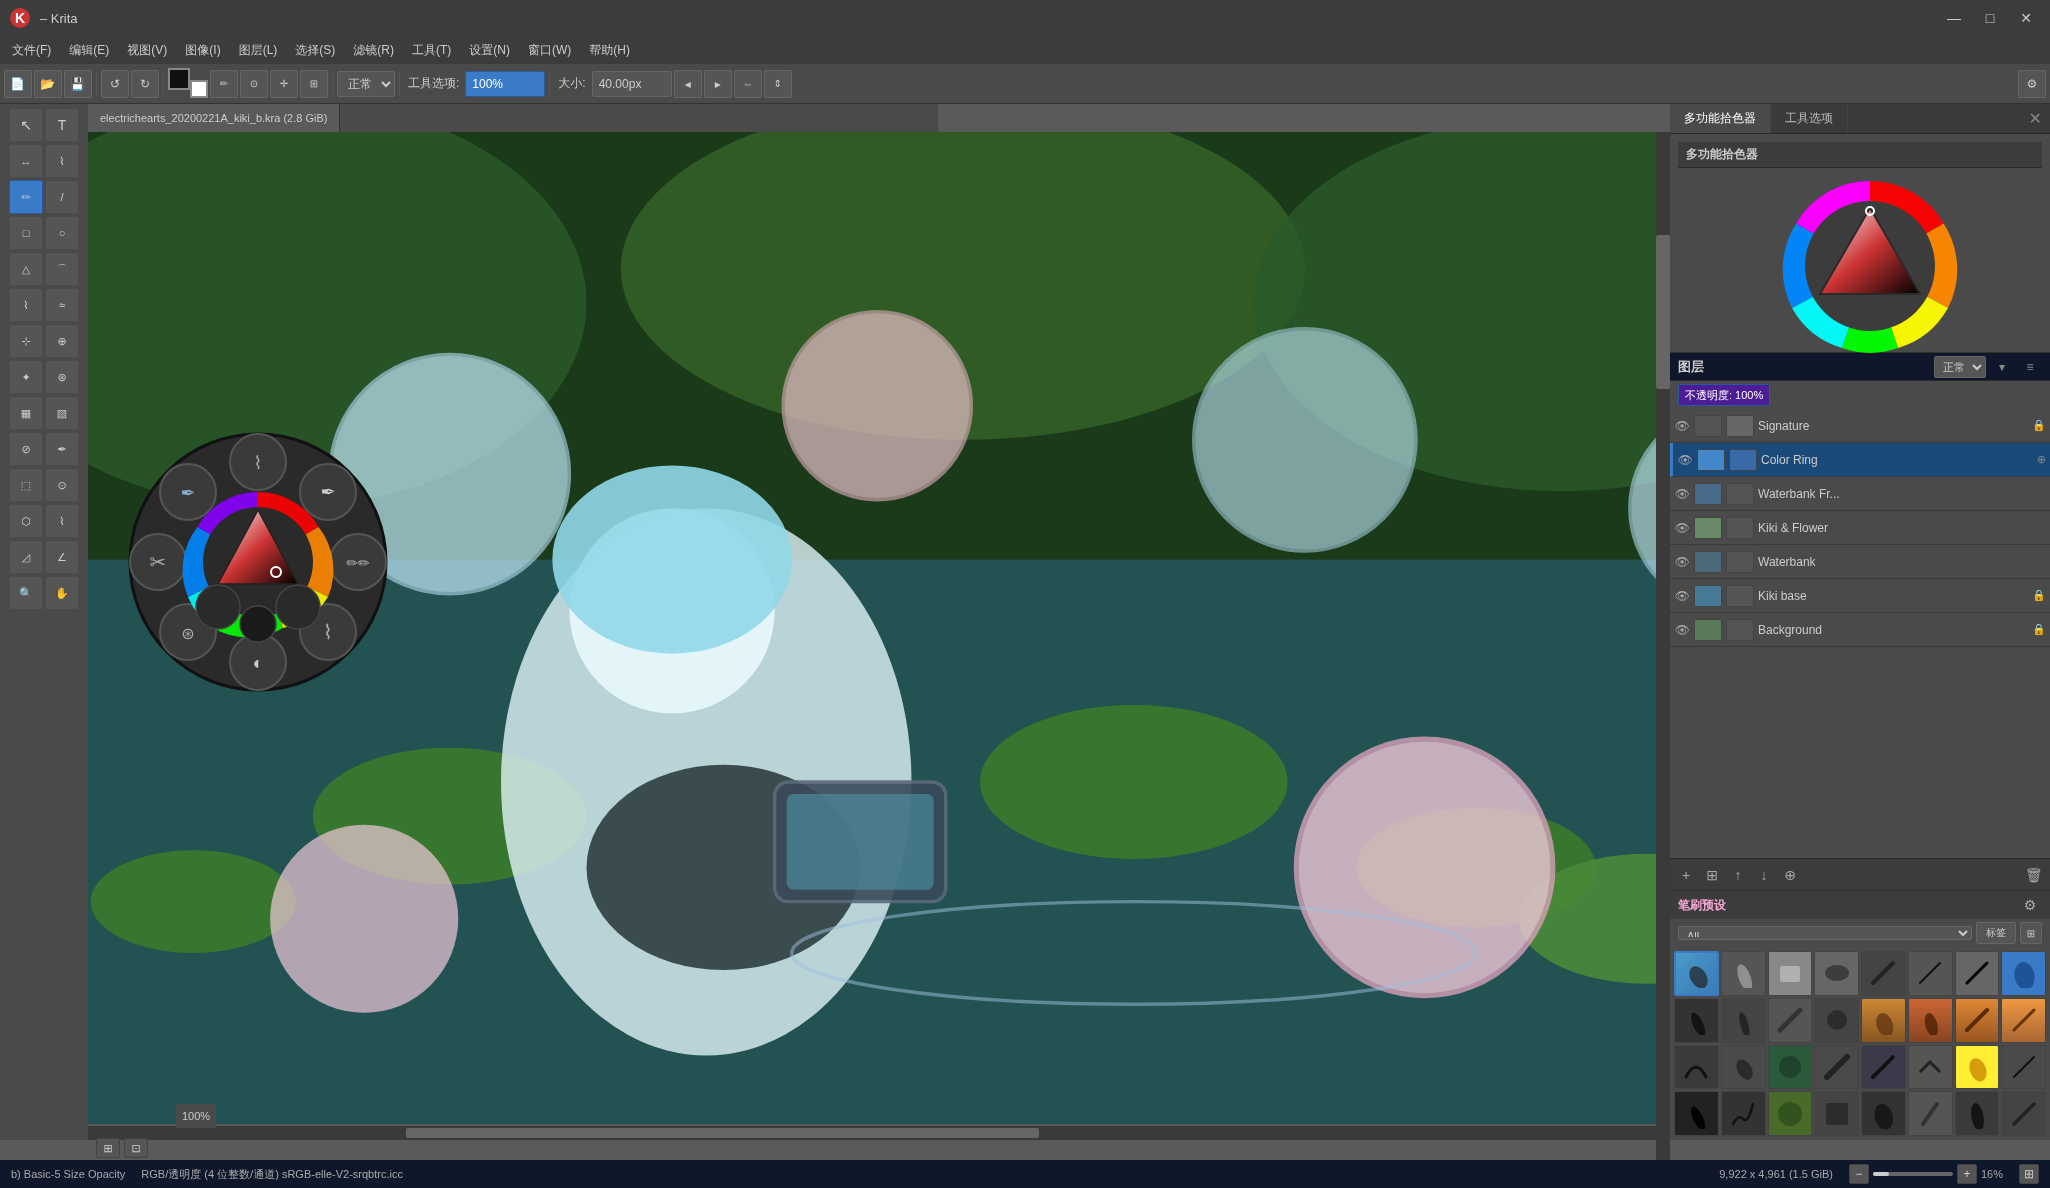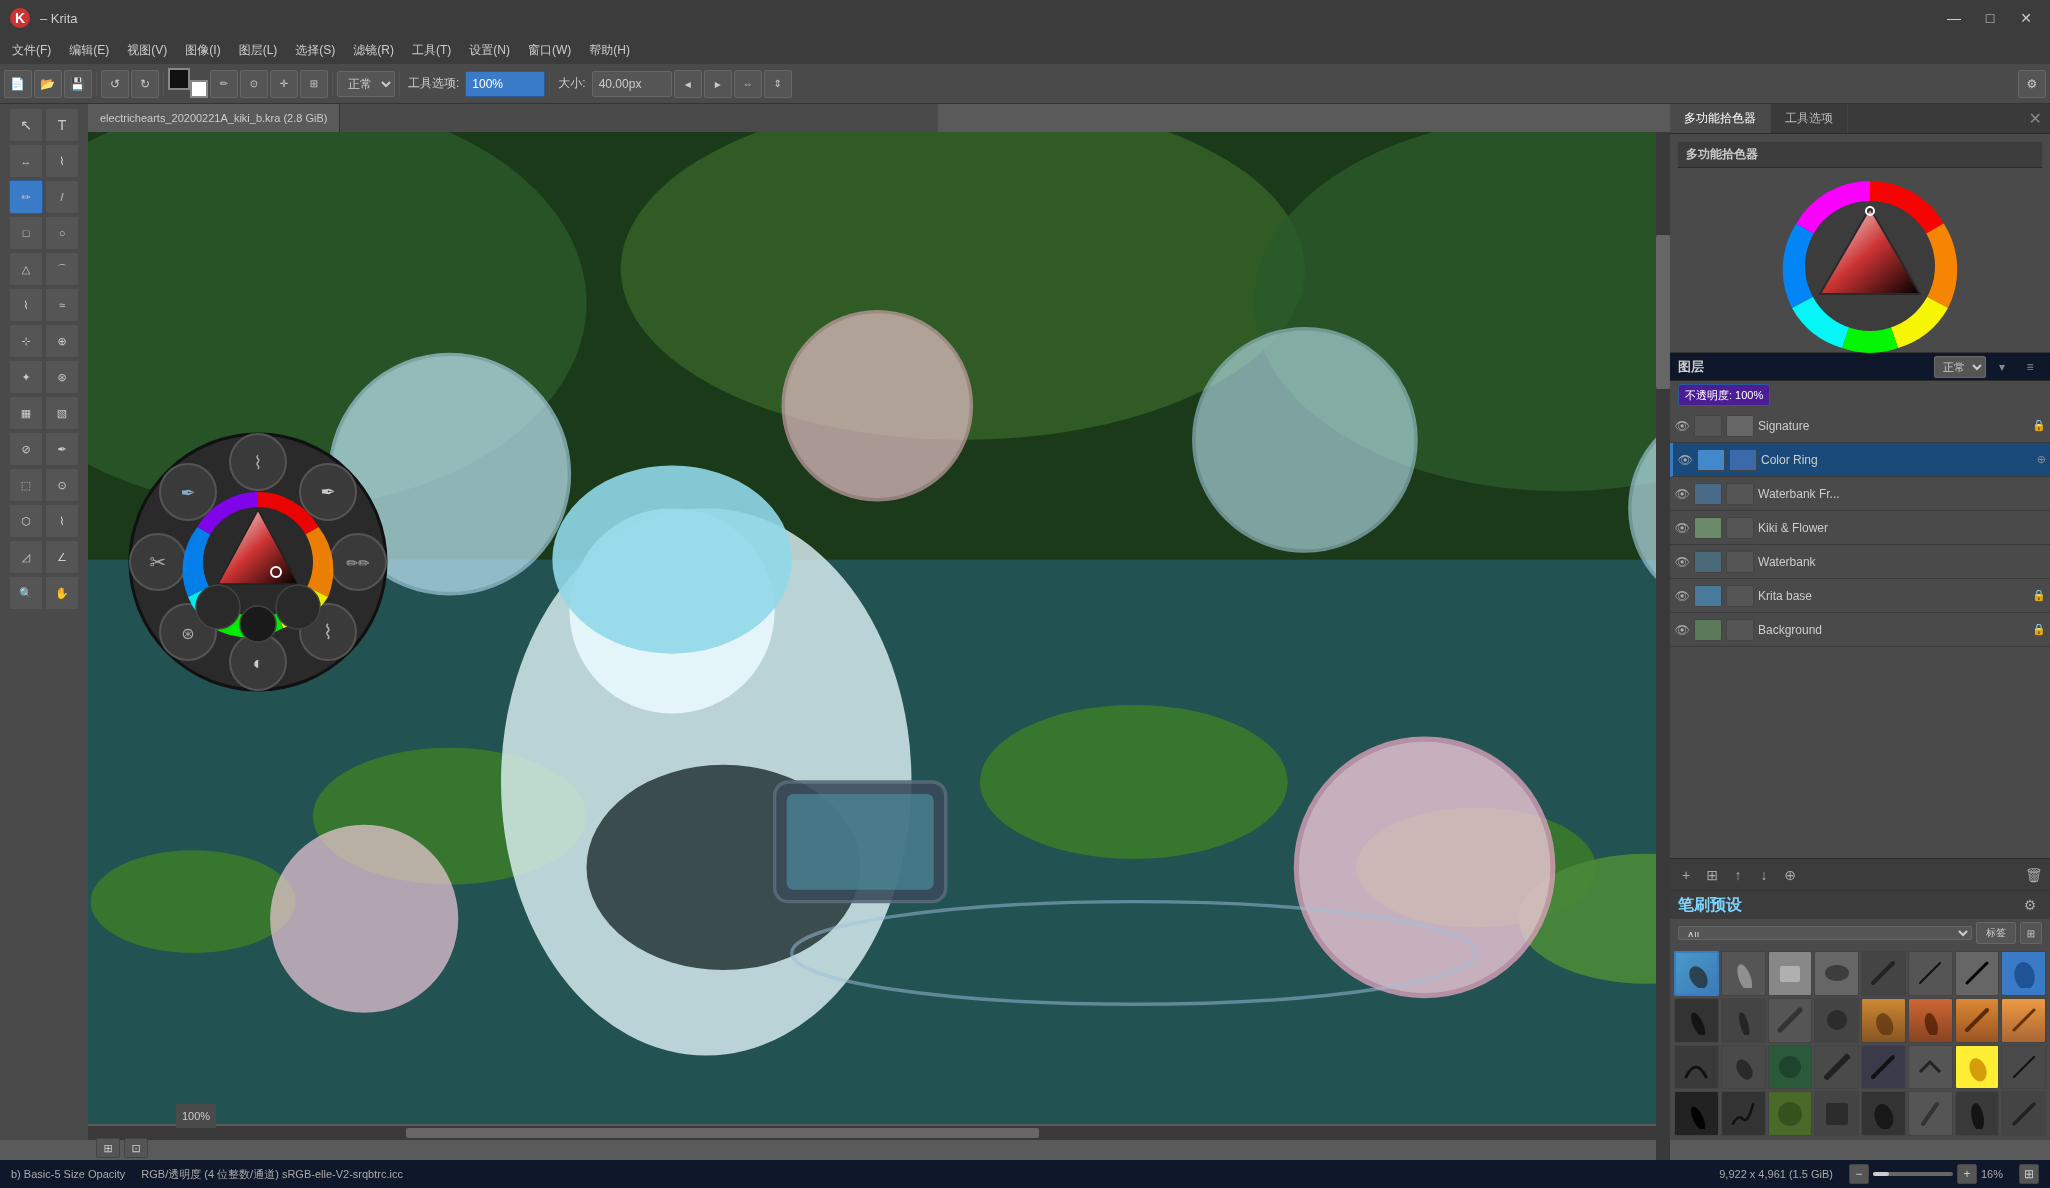--- a/index.html
+++ b/index.html
@@ -402,22 +402,22 @@
     }
     #brush-panel-header {
       display: flex;
       align-items: center;
       justify-content: space-between;
       padding: 4px 8px;
       background: #3c3c3c;
       height: 28px;
     }
     #brush-preset-settings {
-      font-size: 16px;
-      color: #7dd3fc;
+      font-size: 12px;
+      color: #f9a8d4;
       font-weight: bold;
     }
     #brush-filter-row {
       display: flex;
       align-items: center;
       padding: 3px 8px;
       gap: 4px;
       background: #4a4a4a;
       height: 28px;
     }
@@ -961,21 +961,21 @@
         <span class="layer-eye">👁</span>
         <div class="layer-thumbnail" style="background:#4a6a7a;"></div>
         <div class="layer-thumbnail" style="background:#555;"></div>
         <span class="layer-name">Waterbank</span>
       </div>
 
       <div class="layer-row">
         <span class="layer-eye">👁</span>
         <div class="layer-thumbnail" style="background:#4a7a9a;"></div>
         <div class="layer-thumbnail" style="background:#555;"></div>
-        <span class="layer-name">Krita base</span>
+        <span class="layer-name">Kiki base</span>
         <span style="font-size:11px;color:#888;">🔒</span>
       </div>
 
       <div class="layer-row">
         <span class="layer-eye">👁</span>
         <div class="layer-thumbnail" style="background:#5a7a5a;"></div>
         <div class="layer-thumbnail" style="background:#555;"></div>
         <span class="layer-name">Background</span>
         <span style="font-size:11px;color:#888;">🔒</span>
       </div>

